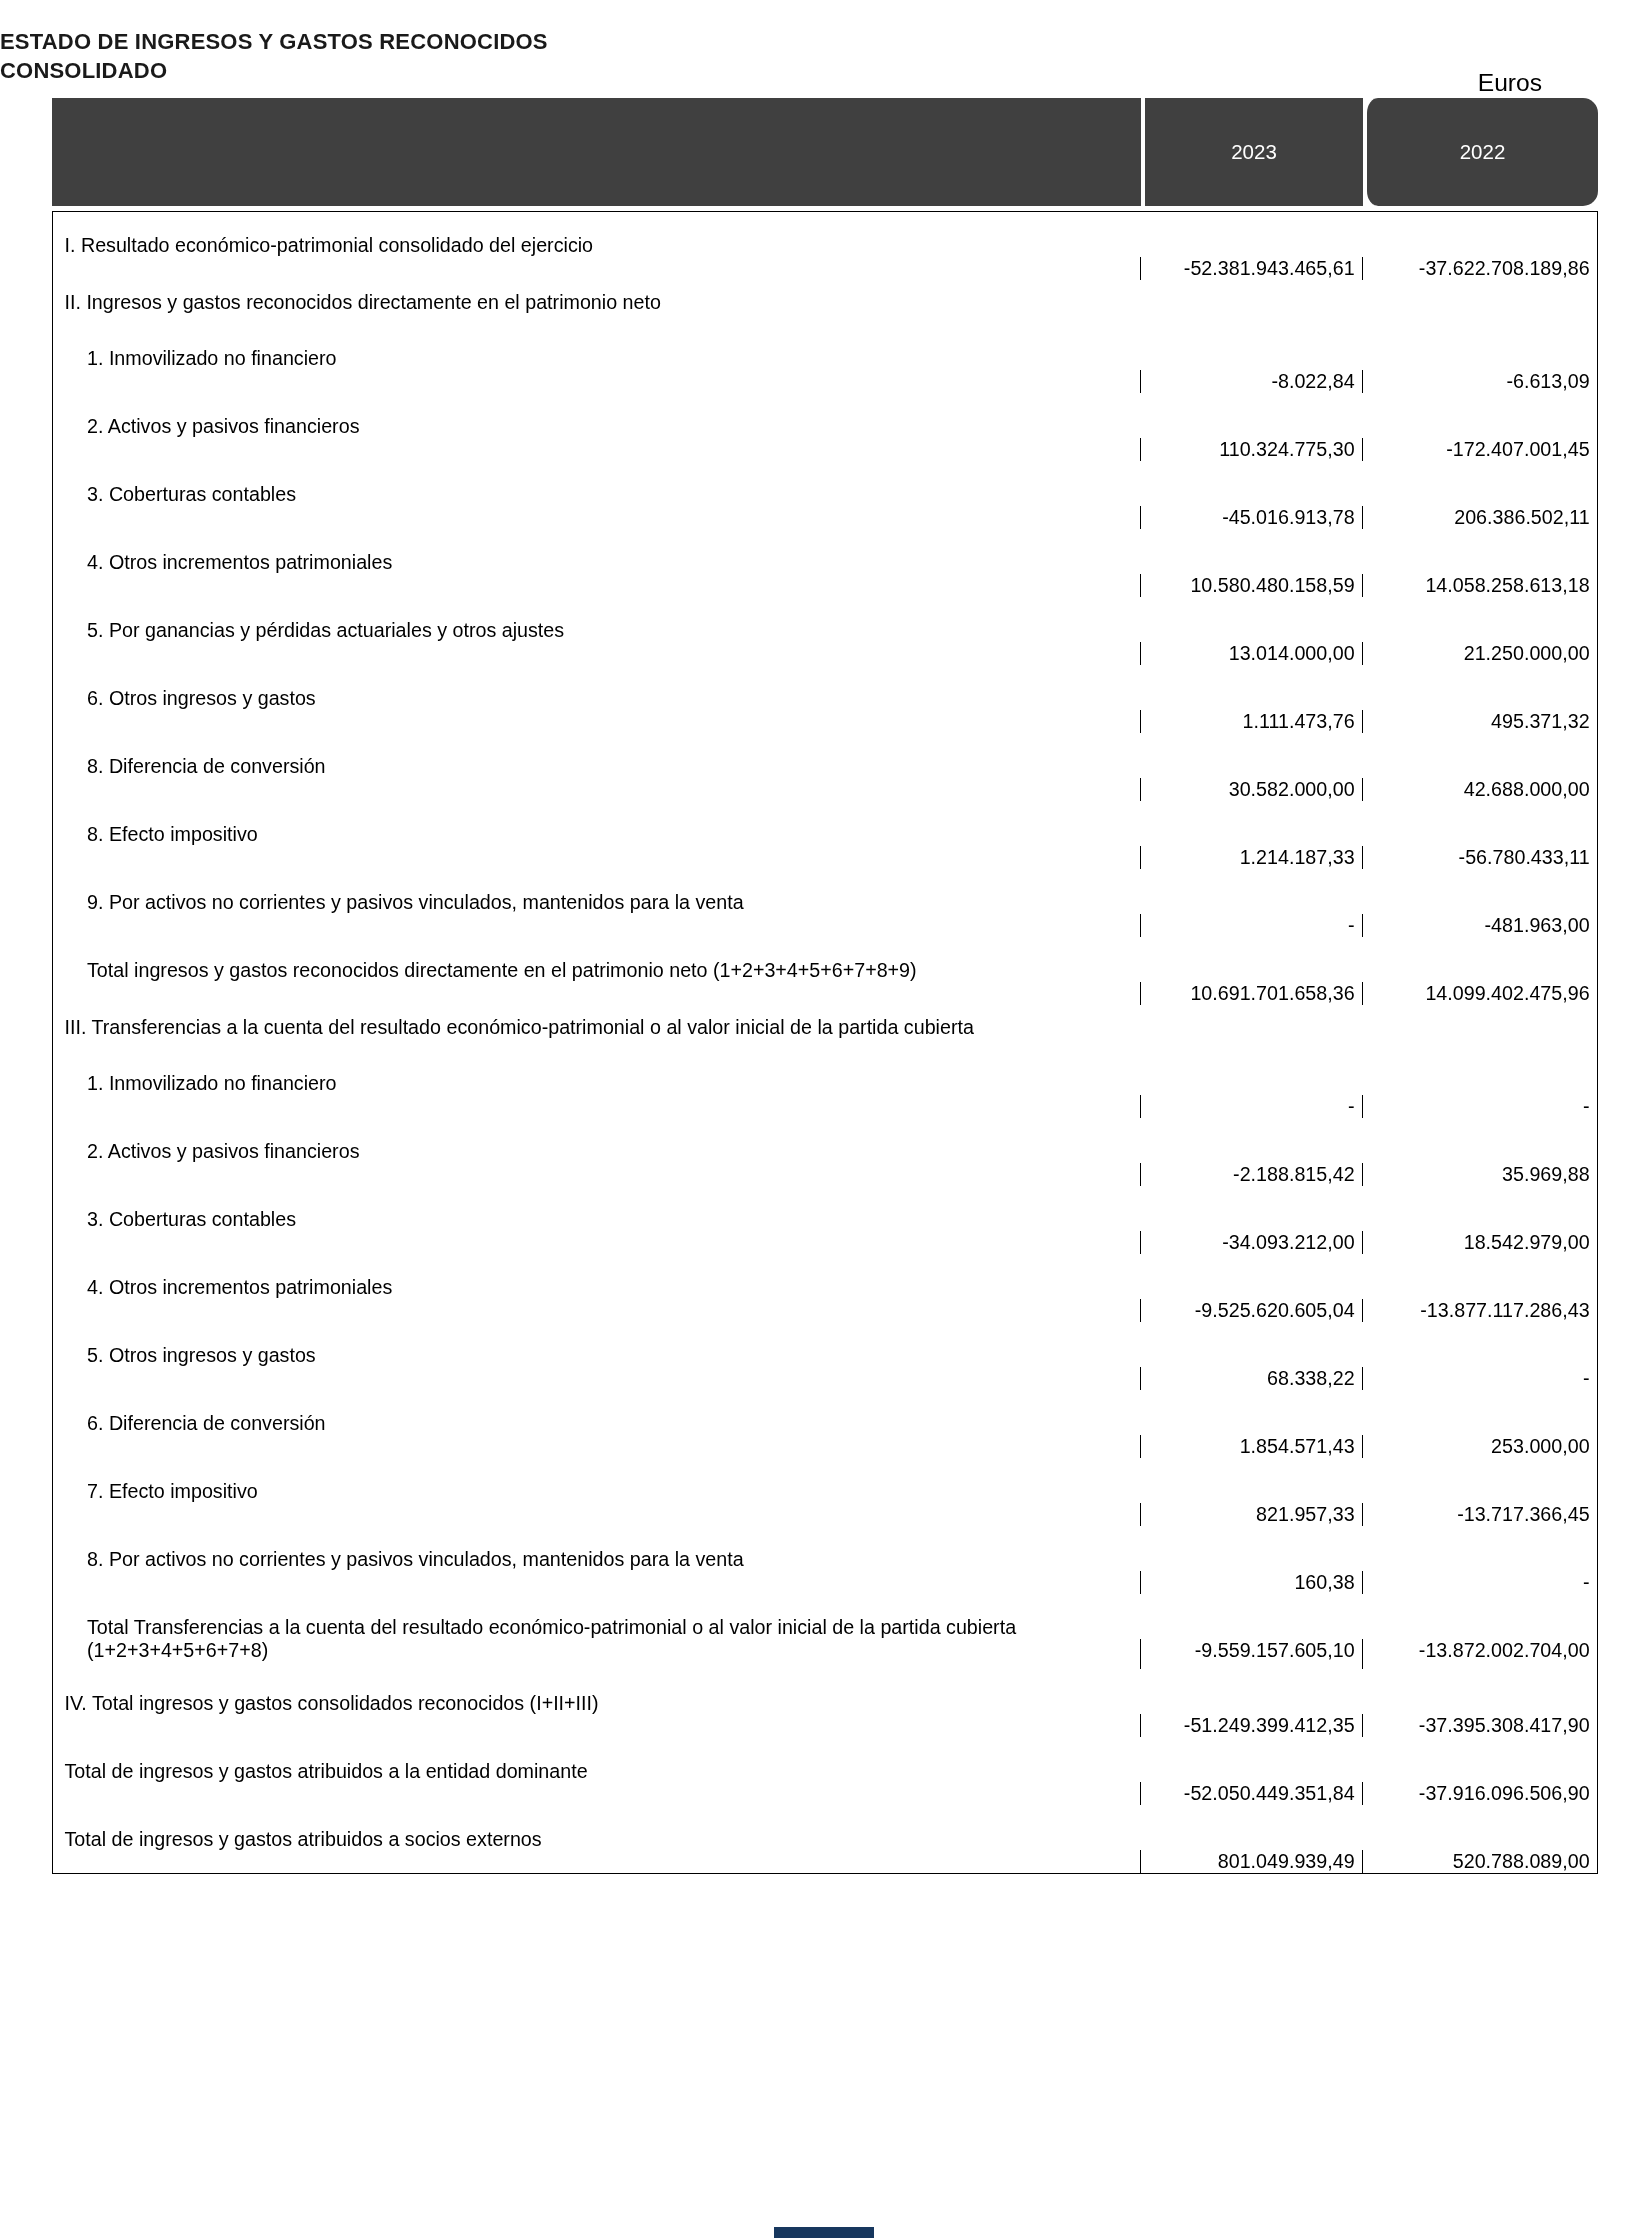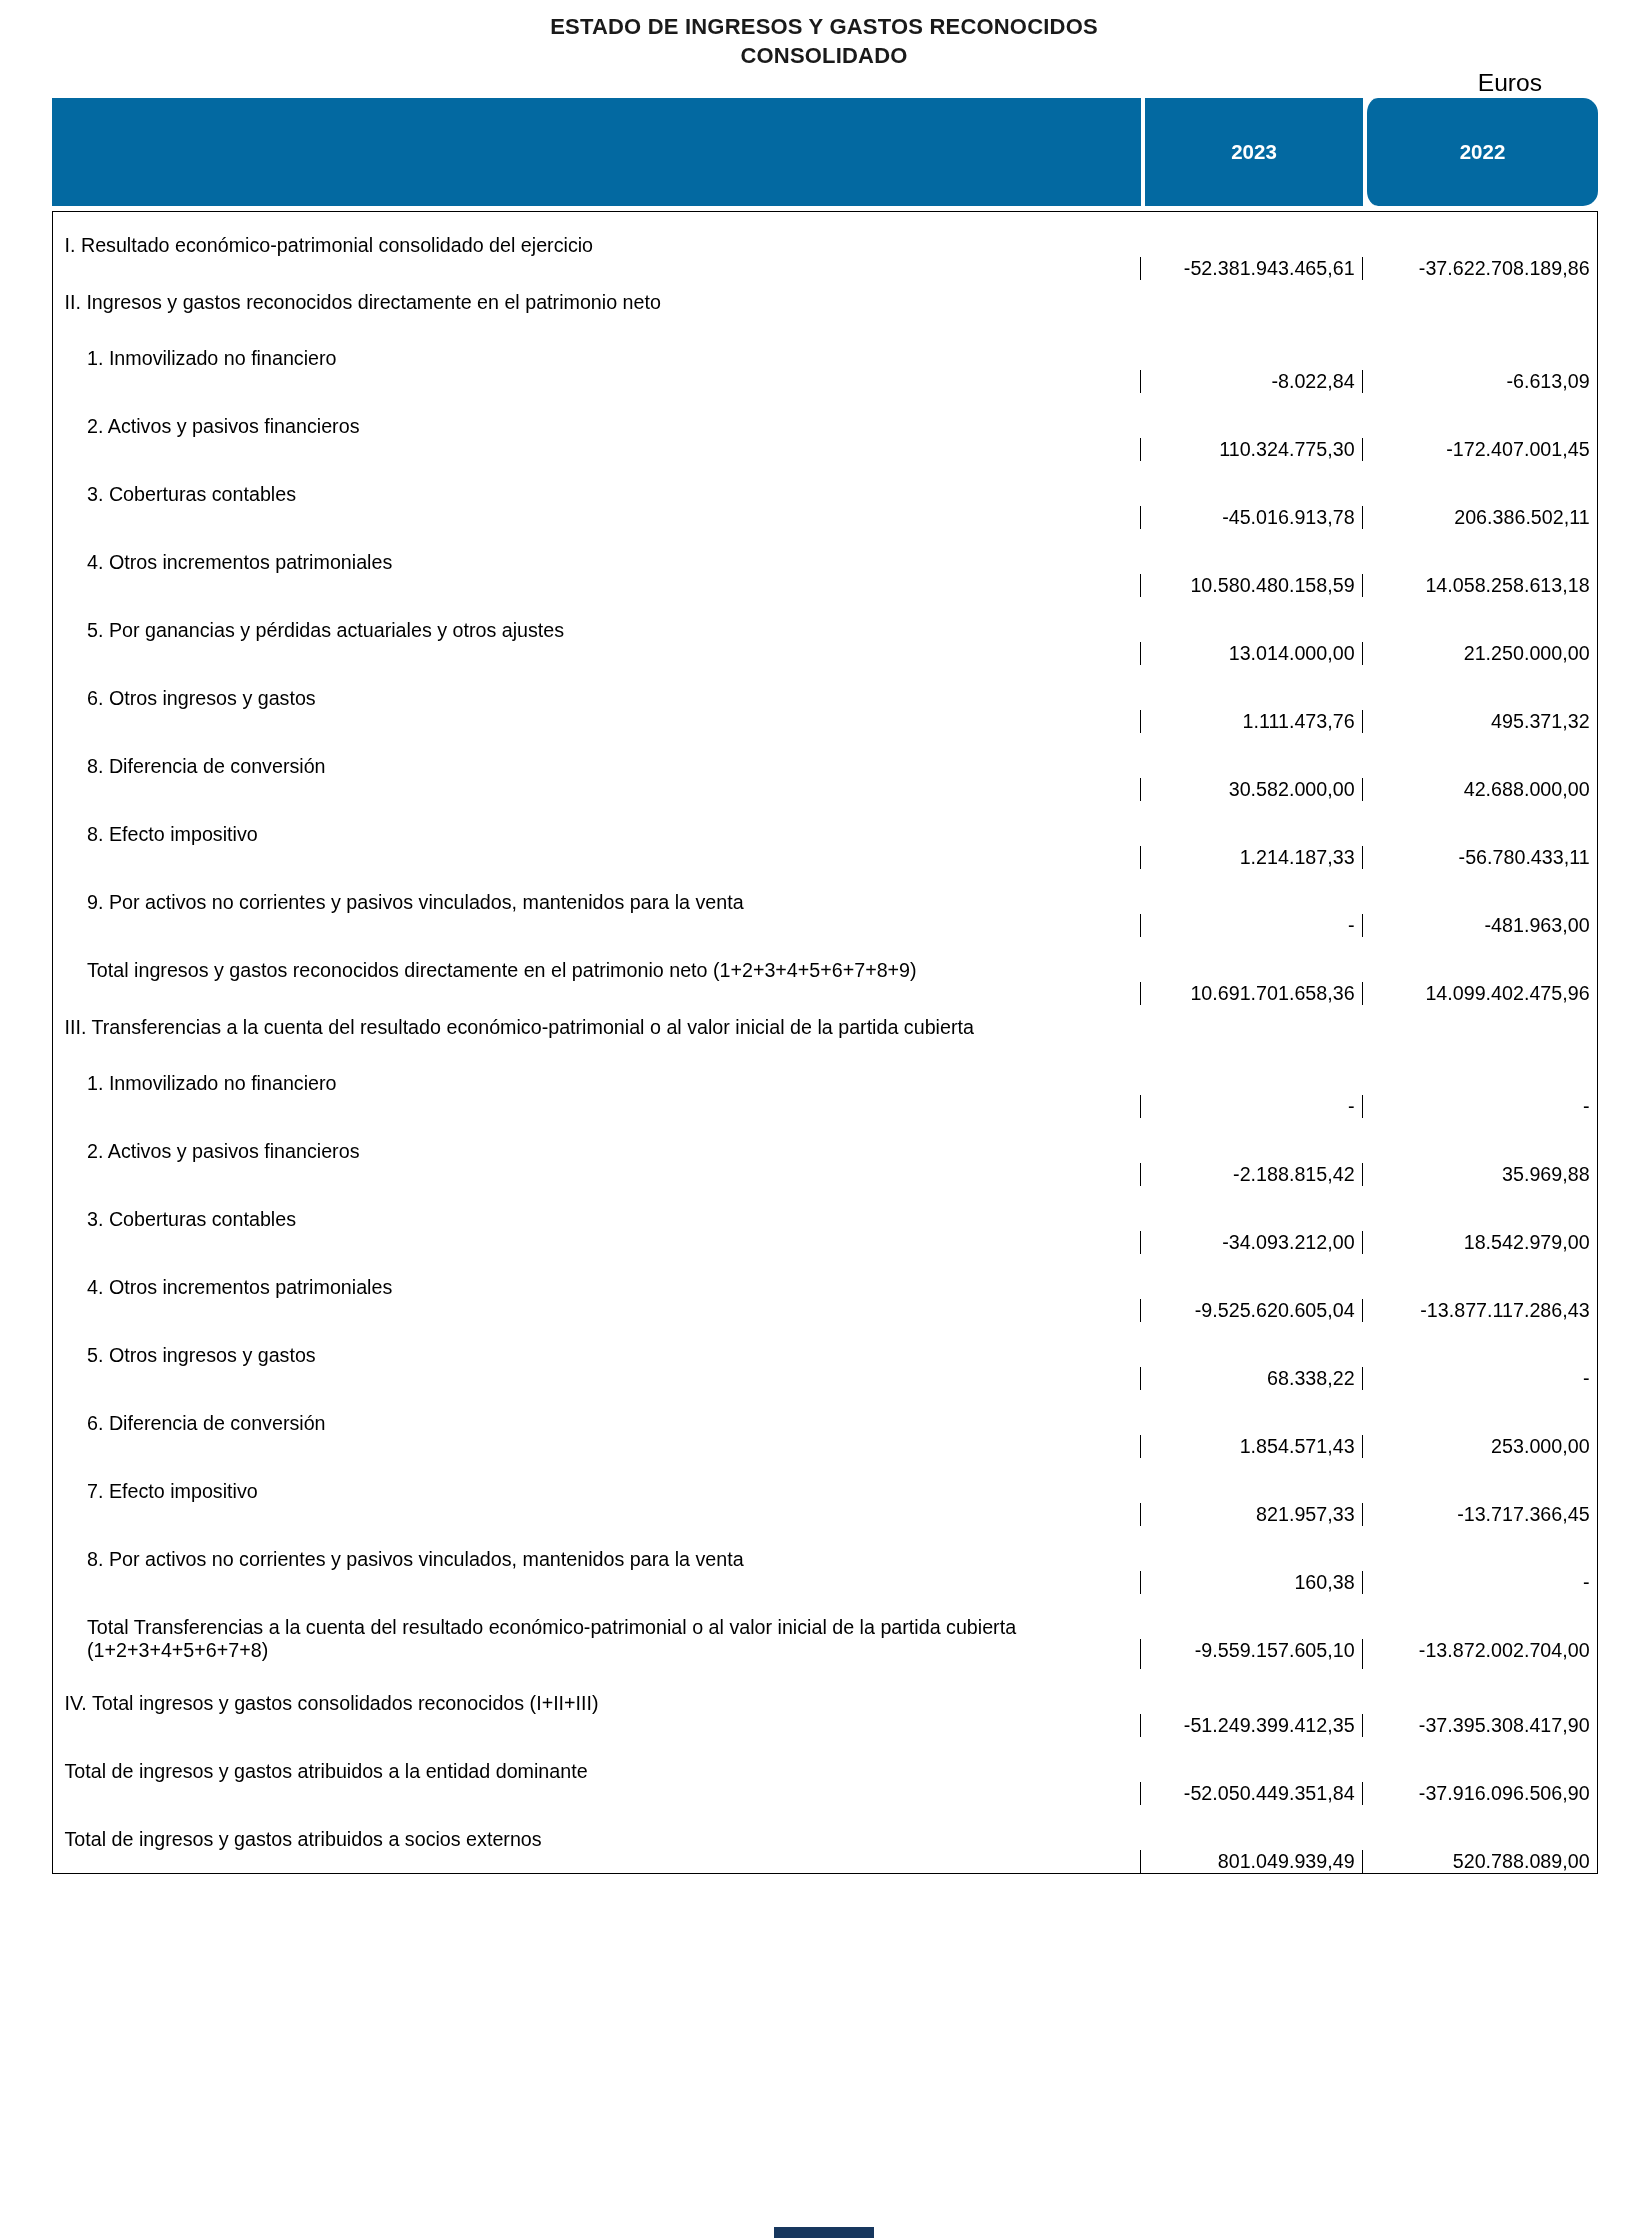--- a/index.html
+++ b/index.html
@@ -6,22 +6,22 @@
   html, body { background: #ffffff; }
   body {
     width: 1648px;
     height: 2239px;
     position: relative;
     overflow: hidden;
     font-family: "Liberation Sans", sans-serif;
     color: #000000;
   }
   .title {
-    padding-top: 13px;
-    text-align: center;
+    padding-top: 28px;
+    text-align: left;
     font-weight: 700;
     font-size: 22px;
     line-height: 1.3;
     color: #1a1a1a;
     letter-spacing: 0.2px;
   }
   .currency {
     position: absolute;
     top: 69px;
     right: 106px;
@@ -29,23 +29,23 @@
     color: #000;
   }
   .table {
     position: absolute;
     left: 52px;
     top: 98px;
     width: 1546px;
   }
   .thead { display: flex; height: 108px; }
   .hcell {
-    background: #0369a1;
+    background: #404040;
     color: #ffffff;
-    font-weight: 700;
+    font-weight: 400;
     font-size: 20.5px;
     display: flex;
     align-items: center;
     justify-content: center;
   }
   .hcell.lab { flex: 1; }
   .hcell.y1 { width: 222px; border-left: 4.1px solid #ffffff; }
   .hcell.y2 { width: 235px; border-left: 4.1px solid #ffffff; border-radius: 15px; }
   .tbody { margin-top: 4.9px; border: 1.6px solid #000000; }
   .trow { display: flex; min-height: 38px; }

